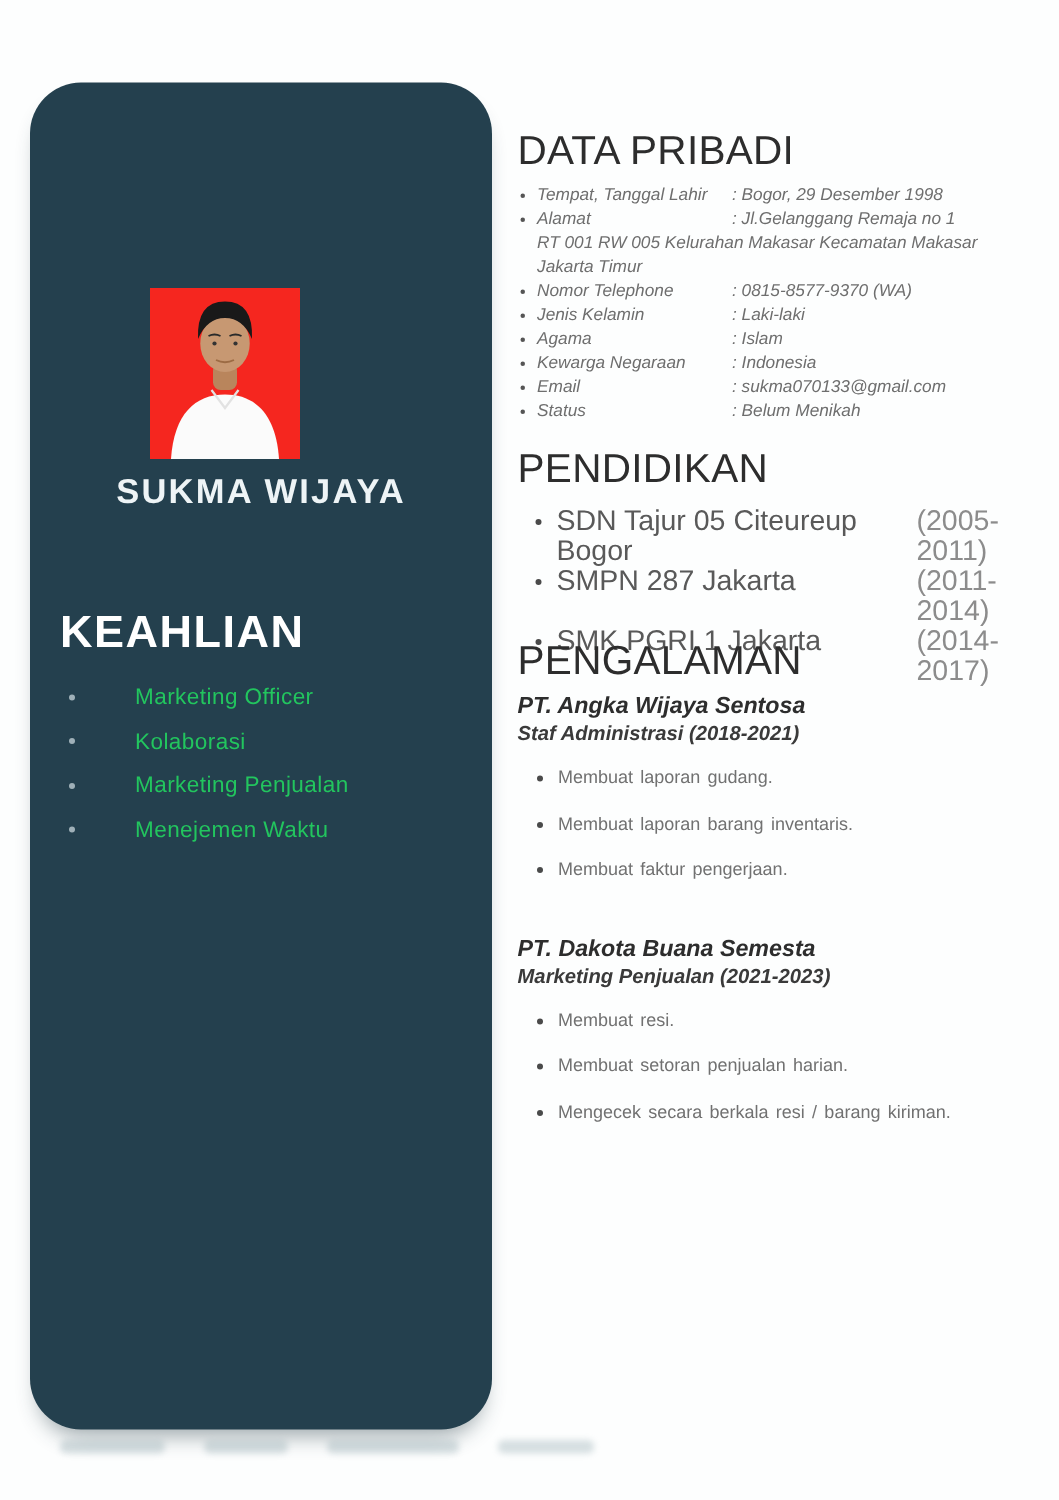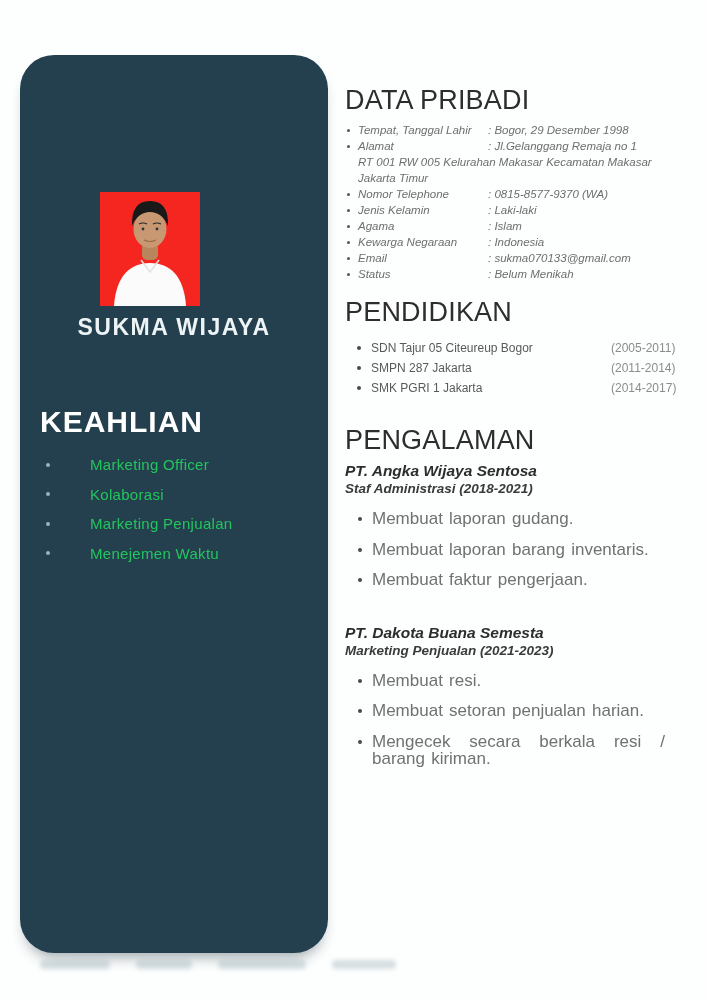--- a/index.html
+++ b/index.html
@@ -51,35 +51,35 @@
   .rows .dot {
     width:3px; height:3px; border-radius:50%; background:#555;
     margin:7px 8px 0 2px; flex-shrink:0;
   }
   .rows .lbl { width:130px; flex-shrink:0; }
   .rows .val { white-space:nowrap; }
   .rows .cont { padding-left:13px; }
 
   
   .edu { list-style:none; margin-top:10px; }
-  .edu li { display:flex; font-size:12px; line-height:20px; }
+  .edu li { display:flex; font-size:19px; line-height:20px; }
   .edu .dot {
     width:4px; height:4px; border-radius:50%; background:#4a4a4a;
     margin:8px 10px 0 12px; flex-shrink:0;
   }
   .edu .school { width:240px; color:#595959; flex-shrink:0; }
   .edu .years { color:#8c8c8c; }
 
   
   .job1 { margin-top:5px; }
   .job2 { margin-top:34px; }
   .company { font-size:15.5px; font-weight:bold; color:#2d2d2d; line-height:19px;font-style:italic; }
   .role { font-size:13.5px; font-weight:bold; font-style:italic; color:#3a3a3a; line-height:17px; }
   .duties { list-style:none; margin-top:5px; width:320px; }
-  .duties li { display:flex; font-size:17px; line-height:17.5px; color:#717171;margin-top:13px; }
+  .duties li { display:flex; font-size:12px; line-height:17.5px; color:#717171;margin-top:13px; }
   .duties .dot {
     width:4px; height:4px; border-radius:50%; background:#4a4a4a;
     margin:7px 10px 0 13px; flex-shrink:0;
   }
   .duties .txt { width:300px; text-align:justify; word-spacing:1.5px; }
 
   
   .bleed { position:absolute; top:960px; left:40px; display:flex; gap:26px; filter:blur(2px); opacity:.35; }
   .bleed span { display:block; height:9px; border-radius:4px; background:#8ea6ad; }
   .bleed .b1 { width:70px; } .bleed .b2 { width:56px; } .bleed .b3 { width:88px; } .bleed .b4 { width:64px; }

